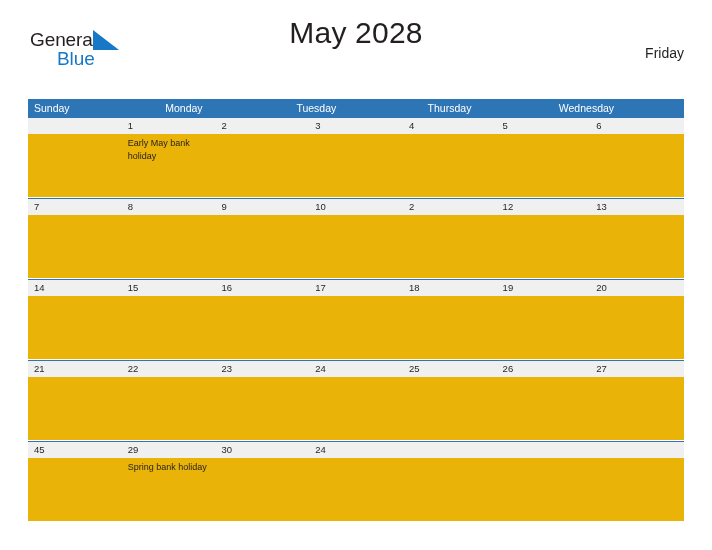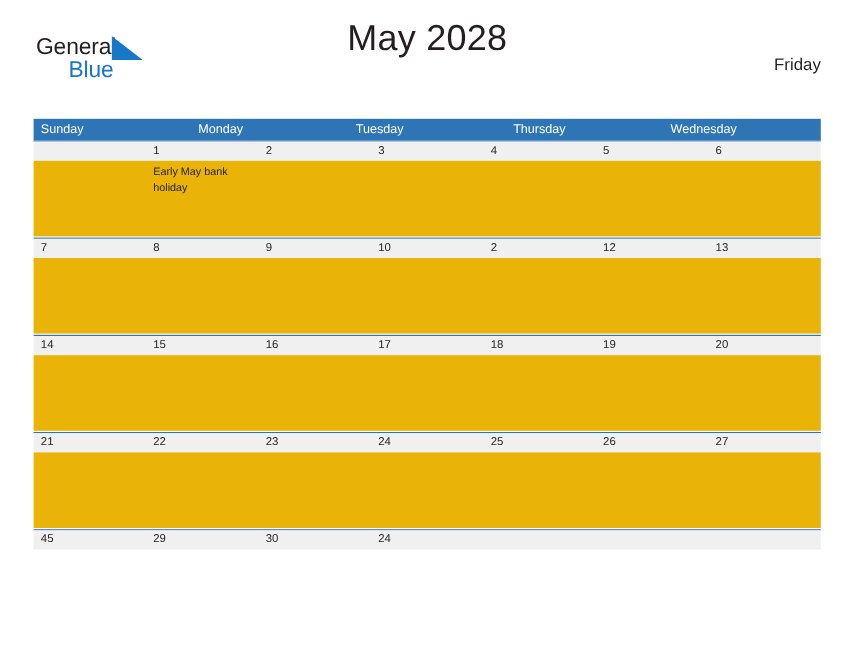--- a/index.html
+++ b/index.html
@@ -276,17 +276,26 @@
     <div class="week-row">
       <div class="date-band">
         <div class="date-cell">45</div>
         <div class="date-cell">29</div>
         <div class="date-cell">30</div>
         <div class="date-cell">24</div>
         <div class="date-cell"></div>
         <div class="date-cell"></div>
         <div class="date-cell"></div>
       </div>
+      <div class="event-band">
+        <div class="event-cell"></div>
+        <div class="event-cell">Spring bank holiday</div>
+        <div class="event-cell"></div>
+        <div class="event-cell"></div>
+        <div class="event-cell"></div>
+        <div class="event-cell"></div>
+        <div class="event-cell"></div>
+      </div>
     </div>
 
   </div>
 
 </div>
 
 </body></html>

